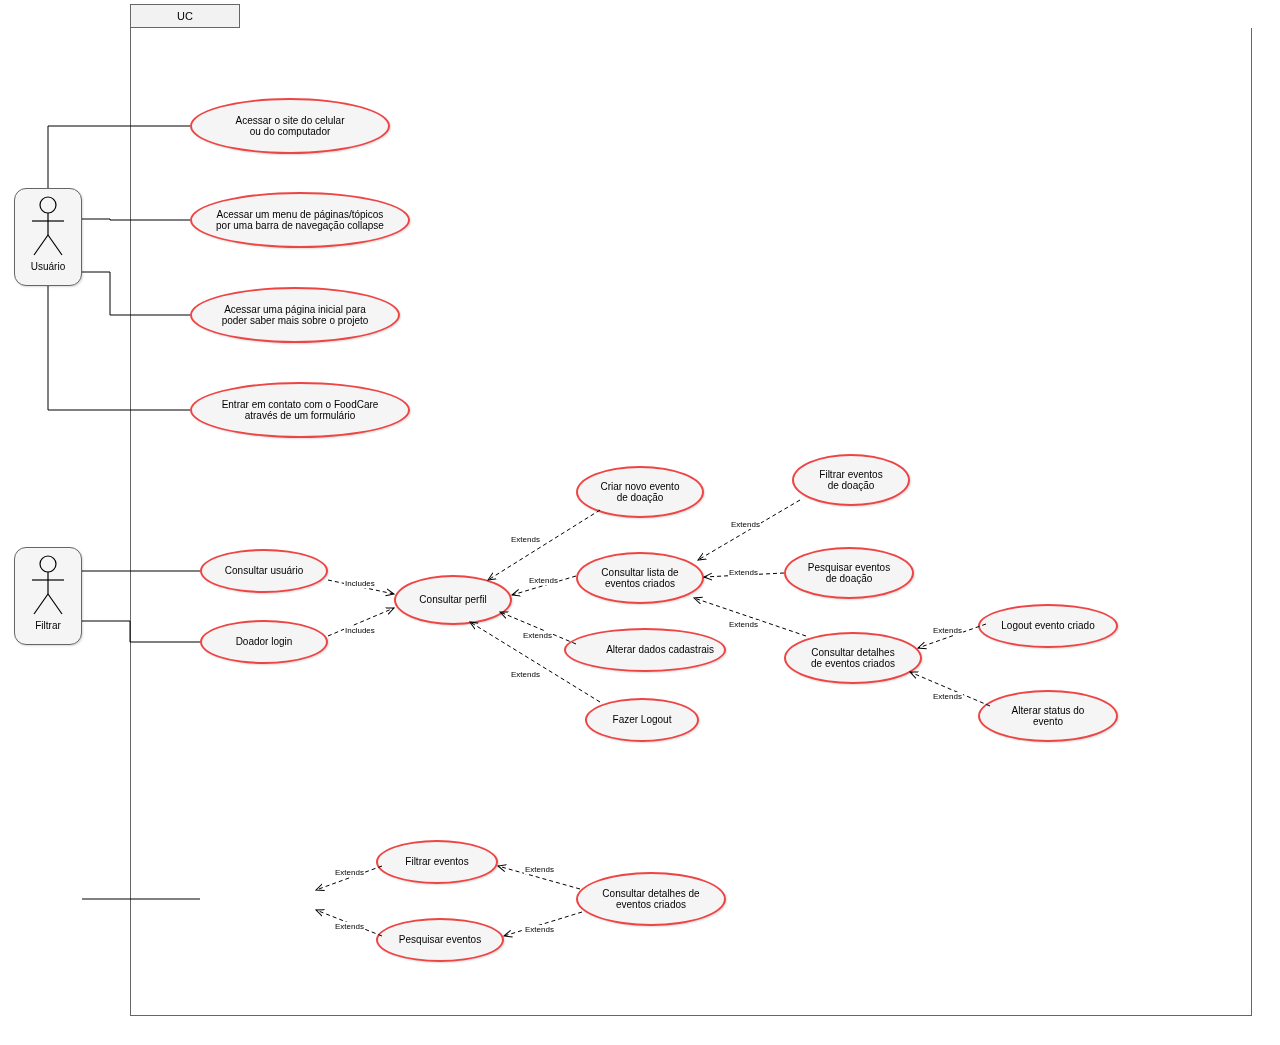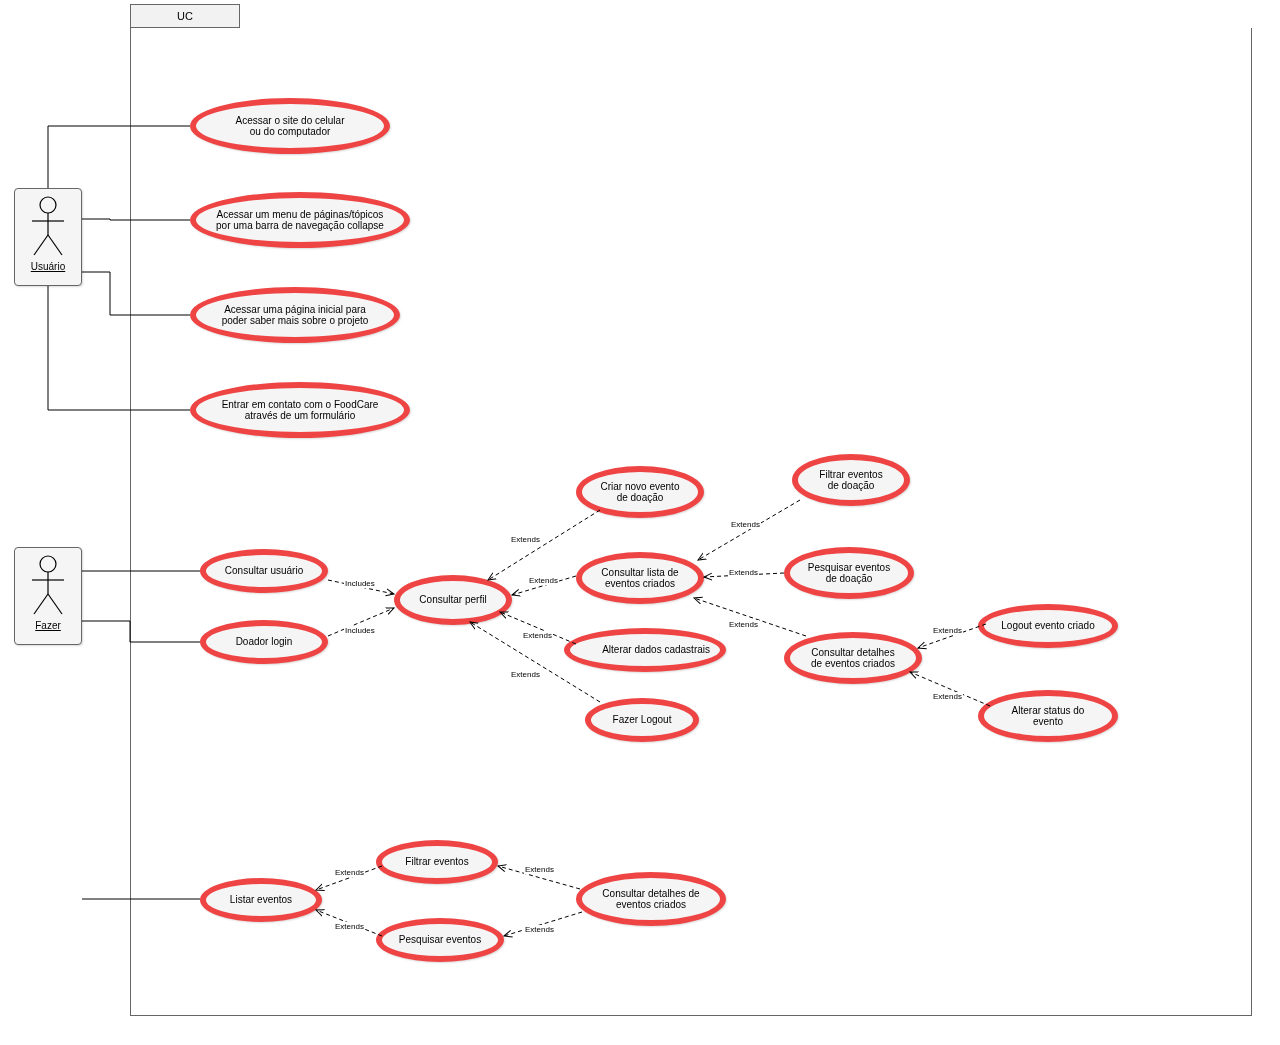--- a/index.html
+++ b/index.html
@@ -27,39 +27,38 @@
     font-size: 11px;
     display: flex;
     align-items: center;
     justify-content: center;
     box-sizing: border-box;
   }
   
   .actor {
     position: absolute;
     border: 1px solid #666;
-    border-radius: 4px;
+    border-radius: 12px;
     background: #f5f5f5;
     box-sizing: border-box;
     box-shadow: 1px 1px 2px rgba(0,0,0,0.15);
-    text-decoration: underline;
   }
   .actor svg {
     display: block;
     margin: 6px auto 0 auto;
   }
   .actor .label {
     text-align: center;
     font-size: 10px;
     margin-top: 2px;
   }
   
   .usecase {
     position: absolute;
-    border: 6px solid #ef4444;
+    border: 2px solid #ef4444;
     border-radius: 50%;
     background: #f5f5f5;
     font-size: 10px;
     line-height: 1.15;
     text-align: center;
     display: flex;
     align-items: center;
     justify-content: center;
     padding: 4px 10px;
     box-sizing: border-box;
@@ -103,21 +102,21 @@
   </div>
 
   <div class="actor" style="left:14px; top:547px; width:68px; height:98px;">
     <svg width="40" height="64" viewBox="0 0 40 64">
       <circle cx="20" cy="10" r="8" fill="none" stroke="#000" stroke-width="1.2"></circle>
       <line x1="20" y1="18" x2="20" y2="40" stroke="#000" stroke-width="1.2"></line>
       <line x1="4" y1="26" x2="36" y2="26" stroke="#000" stroke-width="1.2"></line>
       <line x1="20" y1="40" x2="6" y2="60" stroke="#000" stroke-width="1.2"></line>
       <line x1="20" y1="40" x2="34" y2="60" stroke="#000" stroke-width="1.2"></line>
     </svg>
-    <div class="label">Fazer</div>
+    <div class="label">Filtrar</div>
   </div>
 
 
   <div class="usecase" style="left:190px; top:98px; width:200px; height:56px;">
     <span>Acessar o site do celular<br>ou do computador</span>
   </div>
   <div class="usecase" style="left:190px; top:192px; width:220px; height:56px;">
     <span>Acessar um menu de páginas/tópicos<br>por uma barra de navegação collapse</span>
   </div>
   <div class="usecase" style="left:190px; top:287px; width:210px; height:56px;">
@@ -161,23 +160,20 @@
     <span>Consultar detalhes<br>de eventos criados</span>
   </div>
 
   <div class="usecase" style="left:978px; top:604px; width:140px; height:44px;">
     <span>Logout evento criado</span>
   </div>
   <div class="usecase" style="left:978px; top:690px; width:140px; height:52px;">
     <span>Alterar status do<br>evento</span>
   </div>
 
-  <div class="usecase" style="left:200px; top:878px; width:122px; height:44px;">
-    <span>Listar eventos</span>
-  </div>
   <div class="usecase" style="left:376px; top:840px; width:122px; height:44px;">
     <span>Filtrar eventos</span>
   </div>
   <div class="usecase" style="left:376px; top:918px; width:128px; height:44px;">
     <span>Pesquisar eventos</span>
   </div>
   <div class="usecase" style="left:576px; top:872px; width:150px; height:54px;">
     <span>Consultar detalhes de<br>eventos criados</span>
   </div>
 

